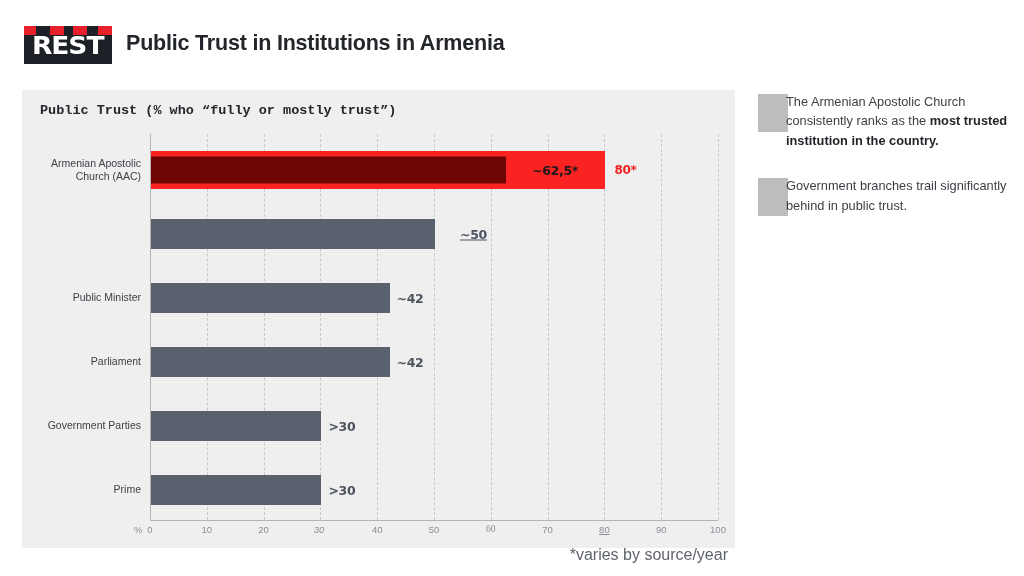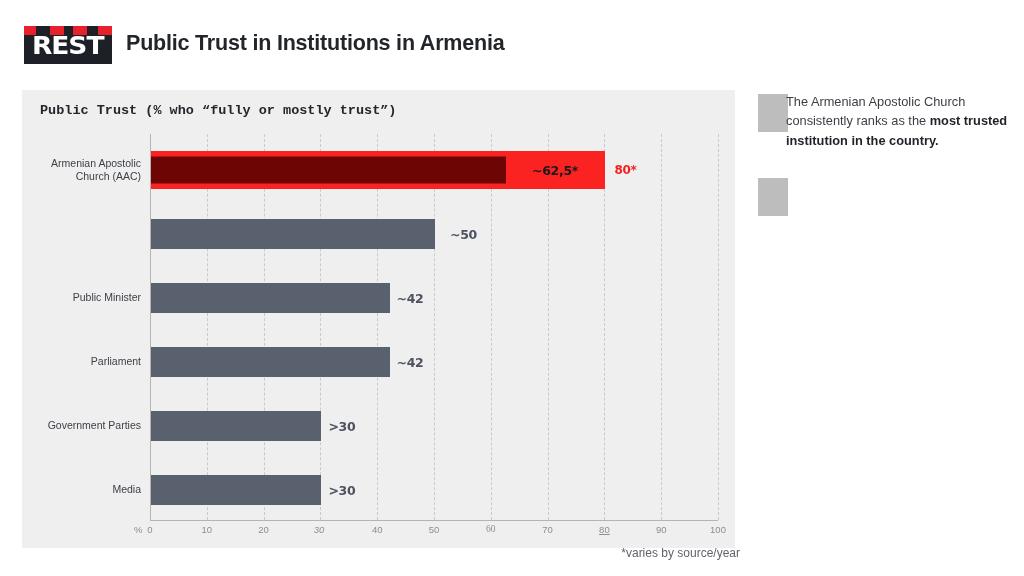--- a/index.html
+++ b/index.html
@@ -67,22 +67,22 @@
   .tick-label {
     position: absolute; top: 390px;
     font-size: 9.5px; color: #8a8e96;
     transform: translateX(-50%);
   }
   #pct-label {
     position: absolute; left: -16px; top: 390px;
     font-size: 9.5px; color: #8a8e96;
   }
   #footnote {
-    position: absolute; right: 0px; top: 412px;
-    font-size: 12px; color: #5f636b;
+    position: absolute; right: 12px; top: 412px;
+    font-size: 16px; color: #5f636b;
   }
 
   
   .row { position: absolute; left: 0; width: 590px; height: 64px; }
   .cat-label {
     position: absolute; right: 100%; margin-right: 9px;
     top: 50%; transform: translateY(-50%);
     text-align: right; font-size: 10.5px; color: #3d4148;
     line-height: 1.25; white-space: pre-line; width: 130px;
   }
@@ -169,50 +169,51 @@
           <div class="row" style="top: 4px;">
             <div class="cat-label">Armenian Apostolic
 Church (AAC)</div>
             <div class="bar-halo" style="width: 454.4px; background: rgb(251, 34, 34);"></div>
             <div class="bar-front" style="width: 355px; background: rgb(109, 5, 5);"></div>
             <div class="val on-bar" style="left: 382px;">~62,5*</div>
             <div class="val outer-red" style="left: 464.4px;">80*</div>
           </div>
           <div class="row" style="top: 68px;">
             <div class="bar" style="width: 284px; background: rgb(90, 97, 110);"></div>
-            <div class="val" style="left: 300px;">~50</div>
+            <div class="val" style="left: 310px; text-decoration: underline;">~50</div>
           </div>
           <div class="row" style="top: 132px;">
             <div class="cat-label">Public Minister</div>
             <div class="bar" style="width: 238.56px; background: rgb(90, 97, 110);"></div>
             <div class="val" style="left: 246.56px;">~42</div>
           </div>
           <div class="row" style="top: 196px;">
             <div class="cat-label">Parliament</div>
             <div class="bar" style="width: 238.56px; background: rgb(90, 97, 110);"></div>
             <div class="val" style="left: 246.56px;">~42</div>
           </div>
           <div class="row" style="top: 260px;">
             <div class="cat-label">Government Parties</div>
             <div class="bar" style="width: 170.4px; background: rgb(90, 97, 110);"></div>
             <div class="val" style="left: 178.4px;">&gt;30</div>
           </div>
           <div class="row" style="top: 324px;">
-            <div class="cat-label">Media</div>
+            <div class="cat-label">Prime</div>
             <div class="bar" style="width: 170.4px; background: rgb(90, 97, 110);"></div>
             <div class="val" style="left: 178.4px;">&gt;30</div>
           </div>
         </div>
       <div id="footnote">*varies by source/year</div>
     </div>
   </div>
 
   <div id="notes">
       <div class="note">
         <div class="note-marker"></div>
         <div class="note-text">The Armenian Apostolic Church consistently ranks as the <b>most trusted institution in the country.</b></div>
       </div>
       <div class="note">
         <div class="note-marker"></div>
+        <div class="note-text">Government branches trail significantly behind in public trust.</div>
       </div>
     </div>
 
 </div>
 
 </body></html>

